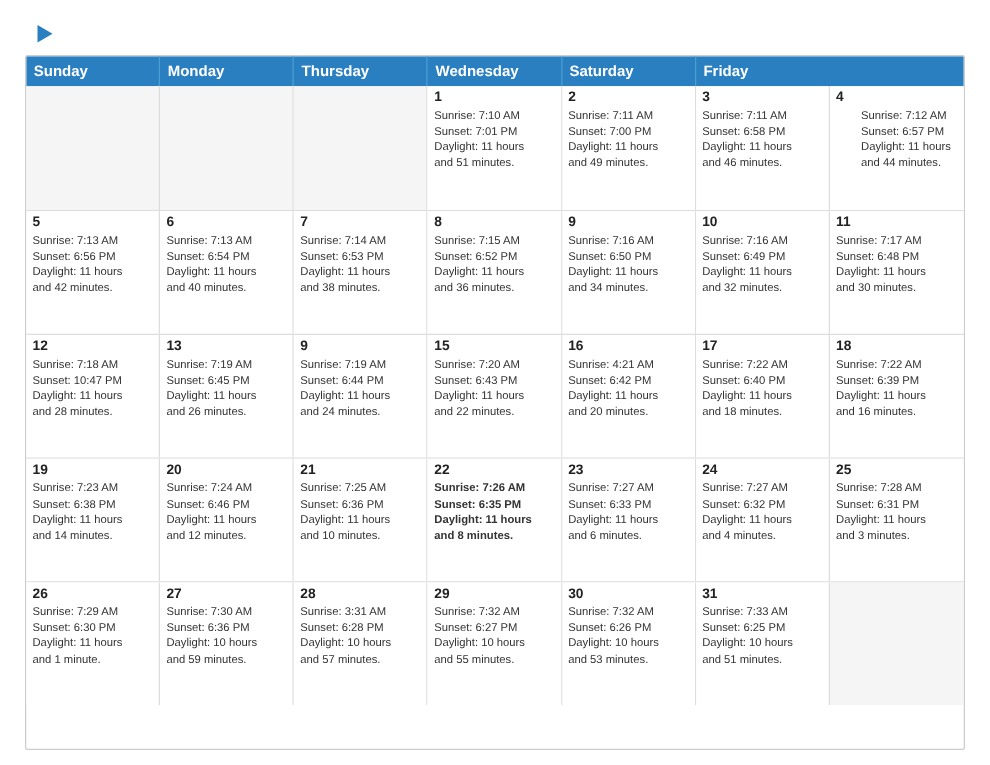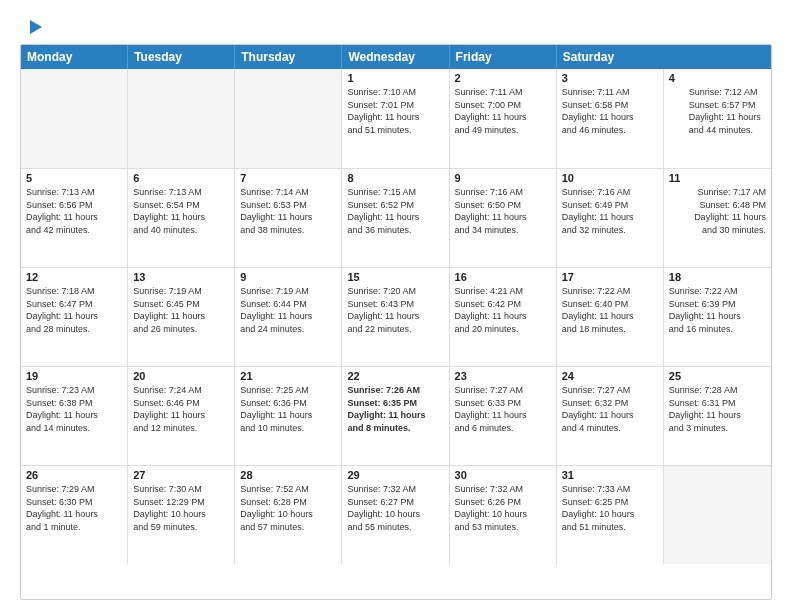--- a/index.html
+++ b/index.html
@@ -126,26 +126,26 @@
       <div style="font-size:18px;font-weight:bold;color:#2a7fc1;margin-top:-4px;"></div>
     </div>
     <div class="title-block">
       <div class="month-title"></div>
       <div class="location"></div>
     </div>
   </div>
 
   <div class="calendar">
     <div class="cal-header">
+    <div class="cal-header-cell">Sunday</div>
         <div class="cal-header-cell">Monday</div>
-        <div class="cal-header-cell">Tuesday</div>
         <div class="cal-header-cell">Thursday</div>
         <div class="cal-header-cell">Wednesday</div>
+        <div class="cal-header-cell">Saturday</div>
         <div class="cal-header-cell">Friday</div>
-        <div class="cal-header-cell">Saturday</div>
       </div>
     <div class="cal-body">
     <div class="cal-row" style="min-height: 99px;">
           <div class="cal-cell empty"></div>
           <div class="cal-cell empty"></div>
           <div class="cal-cell empty"></div>
           <div class="cal-cell">
             <div class="day-num">1</div>
             <div class="day-info" style="white-space: pre-line;">Sunrise: 7:10 AM
 Sunset: 7:01 PM
@@ -212,31 +212,31 @@
           </div>
           <div class="cal-cell">
             <div class="day-num">10</div>
             <div class="day-info" style="white-space: pre-line;">Sunrise: 7:16 AM
 Sunset: 6:49 PM
 Daylight: 11 hours
 and 32 minutes.</div>
           </div>
           <div class="cal-cell">
             <div class="day-num">11</div>
-            <div class="day-info" style="white-space: pre-line; text-align: right;">Sunrise: 7:17 AM
+            <div class="day-info" style="white-space: pre-line;">Sunrise: 7:17 AM
 Sunset: 6:48 PM
 Daylight: 11 hours
 and 30 minutes.</div>
           </div>
         </div>
         <div class="cal-row" style="min-height: 99px;">
           <div class="cal-cell">
             <div class="day-num">12</div>
             <div class="day-info" style="white-space: pre-line;">Sunrise: 7:18 AM
-Sunset: 6:47 PM
+Sunset: 10:47 PM
 Daylight: 11 hours
 and 28 minutes.</div>
           </div>
           <div class="cal-cell">
             <div class="day-num">13</div>
             <div class="day-info" style="white-space: pre-line;">Sunrise: 7:19 AM
 Sunset: 6:45 PM
 Daylight: 11 hours
 and 26 minutes.</div>
           </div>
@@ -331,27 +331,27 @@
           <div class="cal-cell">
             <div class="day-num">26</div>
             <div class="day-info" style="white-space: pre-line;">Sunrise: 7:29 AM
 Sunset: 6:30 PM
 Daylight: 11 hours
 and 1 minute.</div>
           </div>
           <div class="cal-cell">
             <div class="day-num">27</div>
             <div class="day-info" style="white-space: pre-line;">Sunrise: 7:30 AM
-Sunset: 12:29 PM
+Sunset: 6:36 PM
 Daylight: 10 hours
 and 59 minutes.</div>
           </div>
           <div class="cal-cell">
             <div class="day-num">28</div>
-            <div class="day-info" style="white-space: pre-line;">Sunrise: 7:52 AM
+            <div class="day-info" style="white-space: pre-line;">Sunrise: 3:31 AM
 Sunset: 6:28 PM
 Daylight: 10 hours
 and 57 minutes.</div>
           </div>
           <div class="cal-cell">
             <div class="day-num">29</div>
             <div class="day-info" style="white-space: pre-line;">Sunrise: 7:32 AM
 Sunset: 6:27 PM
 Daylight: 10 hours
 and 55 minutes.</div>

